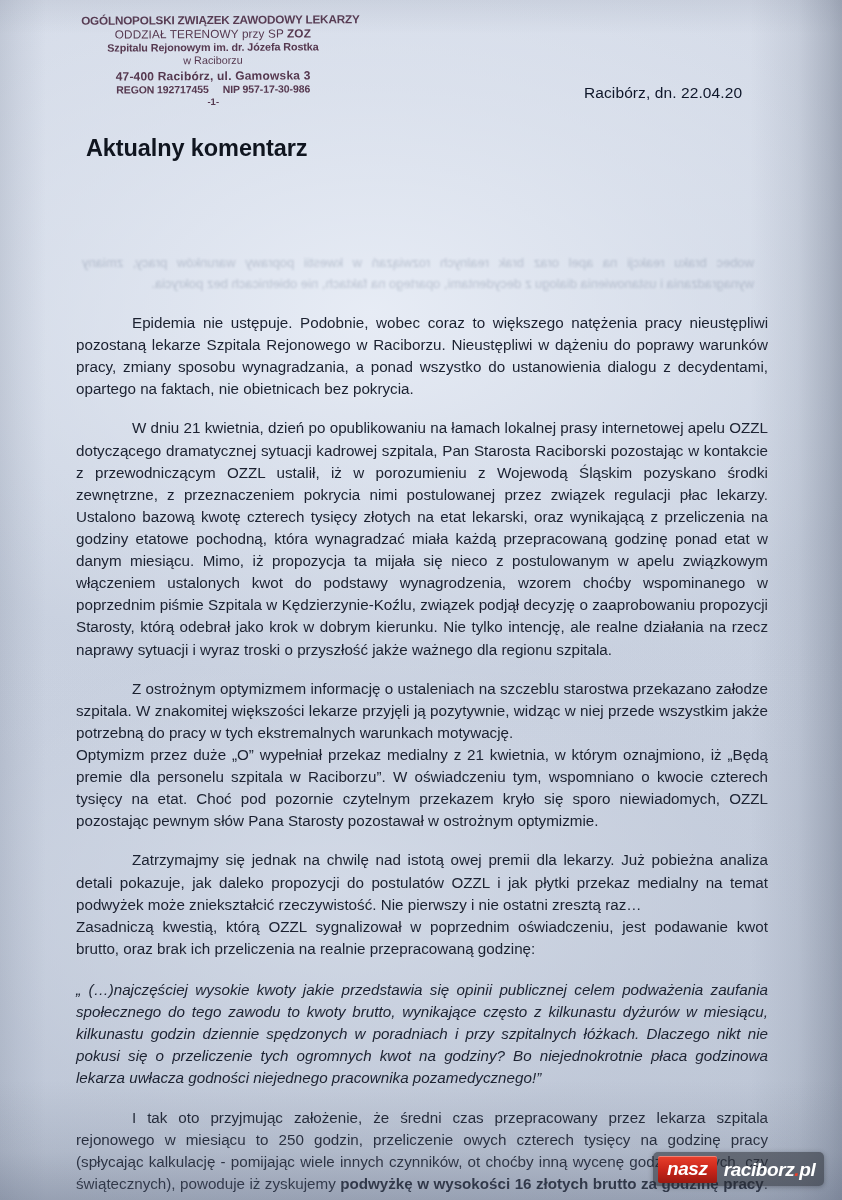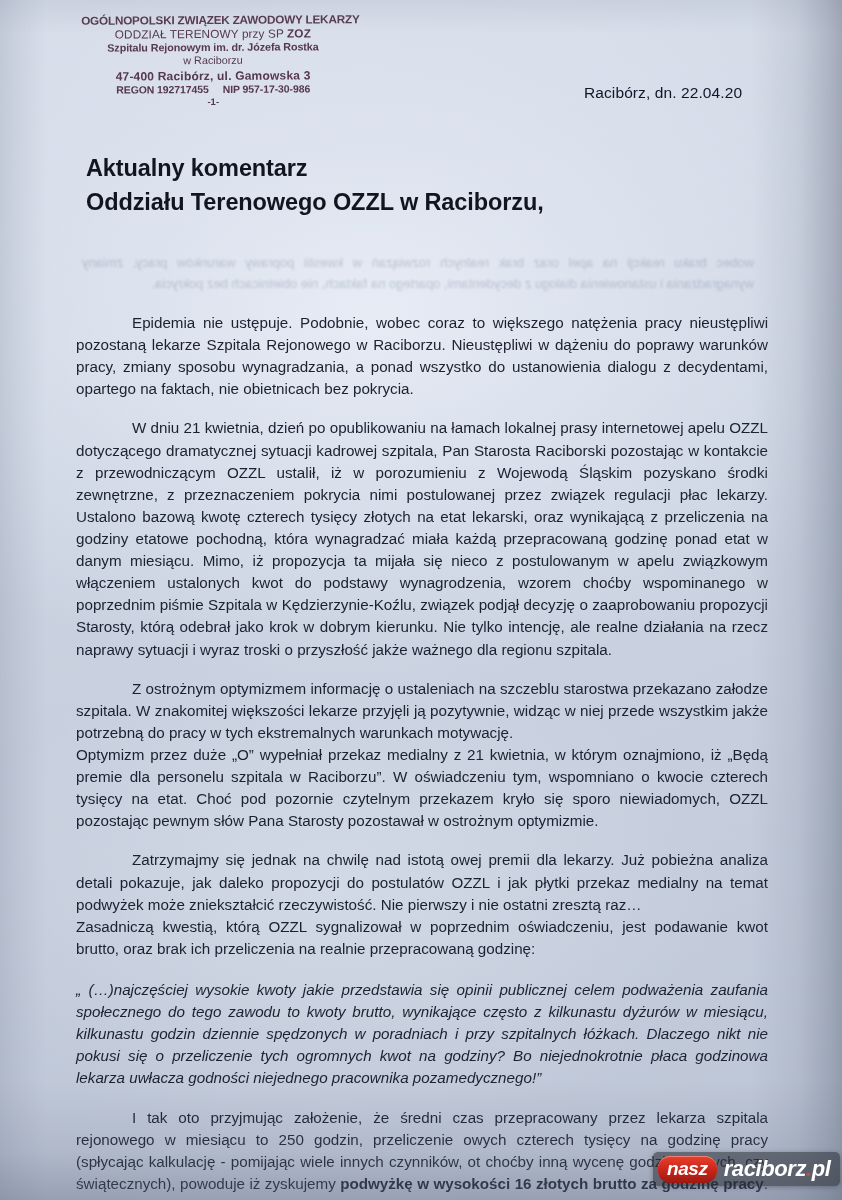--- a/index.html
+++ b/index.html
@@ -104,21 +104,21 @@
     transform: scaleX(-1);
     filter: blur(0.9px);
     user-select: none;
     pointer-events: none;
   }
 
   
   .title {
     position: absolute;
     left: 86px;
-    top: 152px;
+    top: 132px;
     width: 660px;
     font-size: 23.5px;
     font-weight: 700;
     line-height: 1.43;
     color: #10151f;
     letter-spacing: -0.1px;
   }
 
   
   .body {
@@ -150,35 +150,35 @@
     align-items: center;
     height: 34px;
     padding: 0 9px 0 0;
     border-radius: 5px;
     background: rgba(38,42,50,0.55);
     box-shadow: 0 1px 5px rgba(20,24,32,0.35);
   }
   .logo-badge {
     display: inline-block;
     background: linear-gradient(180deg, #e8402c 0%, #c9251a 52%, #9c1a12 100%);
-    border-radius: 12px;
+    border-radius: 2px;
     padding: 3px 9px 4px 9px;
     margin: 0 7px 0 5px;
     box-shadow: inset 0 1px 0 rgba(255,255,255,0.35);
   }
   .logo-badge span {
     font-size: 19px;
     font-weight: 800;
     font-style: italic;
     color: #ffffff;
     letter-spacing: -0.4px;
     line-height: 1;
   }
   .logo-text {
-    font-size: 22px;
+    font-size: 19px;
     font-weight: 800;
     font-style: italic;
     color: #ffffff;
     letter-spacing: -0.4px;
     line-height: 1;
     white-space: nowrap;
   }
   .logo-text .dot { color: #e8402c; }
 </style>
 </head>
@@ -197,21 +197,20 @@
     <div class="l4">w Raciborzu</div>
     <div class="l5"><span>47-400 Racibórz, ul. Gamowska </span><b>3</b></div>
     <div class="l6"><span>REGON 192717455</span><span class="gap"></span><span>NIP 957-17-30-986</span></div>
     <div class="l7">-1-</div>
   </div>
 
   <div class="date">Racibórz, dn. 22.04.20</div>
 
   <div class="title">
     <div>Aktualny komentarz</div>
-    <div>Oddziału Terenowego OZZL w Raciborzu,</div>
   </div>
 
   <div class="body">
     <p class="indent">Epidemia nie ustępuje. Podobnie, wobec coraz to większego natężenia pracy nieustępliwi pozostaną lekarze Szpitala Rejonowego w Raciborzu. Nieustępliwi w dążeniu do poprawy warunków pracy, zmiany sposobu wynagradzania, a ponad wszystko do ustanowienia dialogu z decydentami, opartego na faktach, nie obietnicach bez pokrycia.</p>
     <p class="indent gap">W dniu 21 kwietnia, dzień po opublikowaniu na łamach lokalnej prasy internetowej apelu OZZL dotyczącego dramatycznej sytuacji kadrowej szpitala, Pan Starosta Raciborski pozostając w kontakcie z przewodniczącym OZZL ustalił, iż w porozumieniu z Wojewodą Śląskim pozyskano środki zewnętrzne, z przeznaczeniem pokrycia nimi postulowanej przez związek regulacji płac lekarzy. Ustalono bazową kwotę czterech tysięcy złotych na etat lekarski, oraz wynikającą z przeliczenia na godziny etatowe pochodną, która wynagradzać miała każdą przepracowaną godzinę ponad etat w danym miesiącu. Mimo, iż propozycja ta mijała się nieco z postulowanym w apelu związkowym włączeniem ustalonych kwot do podstawy wynagrodzenia, wzorem choćby wspominanego w poprzednim piśmie Szpitala w Kędzierzynie-Koźlu, związek podjął decyzję o zaaprobowaniu propozycji Starosty, którą odebrał jako krok w dobrym kierunku. Nie tylko intencję, ale realne działania na rzecz naprawy sytuacji i wyraz troski o przyszłość jakże ważnego dla regionu szpitala.</p>
     <p class="indent gap">Z ostrożnym optymizmem informację o ustaleniach na szczeblu starostwa przekazano załodze szpitala. W znakomitej większości lekarze przyjęli ją pozytywnie, widząc w niej przede wszystkim jakże potrzebną do pracy w tych ekstremalnych warunkach motywację.</p>
     <p>Optymizm przez duże „O” wypełniał przekaz medialny z 21 kwietnia, w którym oznajmiono, iż „Będą premie dla personelu szpitala w Raciborzu”. W oświadczeniu tym, wspomniano o kwocie czterech tysięcy na etat. Choć pod pozornie czytelnym przekazem kryło się sporo niewiadomych, OZZL pozostając pewnym słów Pana Starosty pozostawał w ostrożnym optymizmie.</p>
     <p class="indent gap">Zatrzymajmy się jednak na chwilę nad istotą owej premii dla lekarzy. Już pobieżna analiza detali pokazuje, jak daleko propozycji do postulatów OZZL i jak płytki przekaz medialny na temat podwyżek może zniekształcić rzeczywistość. Nie pierwszy i nie ostatni zresztą raz…</p>
     <p>Zasadniczą kwestią, którą OZZL sygnalizował w poprzednim oświadczeniu, jest podawanie kwot brutto, oraz brak ich przeliczenia na realnie przepracowaną godzinę:</p>
     <p class="quote">„ (…)najczęściej wysokie kwoty jakie przedstawia się opinii publicznej celem podważenia zaufania społecznego do tego zawodu to kwoty brutto, wynikające często z kilkunastu dyżurów w miesiącu, kilkunastu godzin dziennie spędzonych w poradniach i przy szpitalnych łóżkach. Dlaczego nikt nie pokusi się o przeliczenie tych ogromnych kwot na godziny? Bo niejednokrotnie płaca godzinowa lekarza uwłacza godności niejednego pracownika pozamedycznego!”</p>

